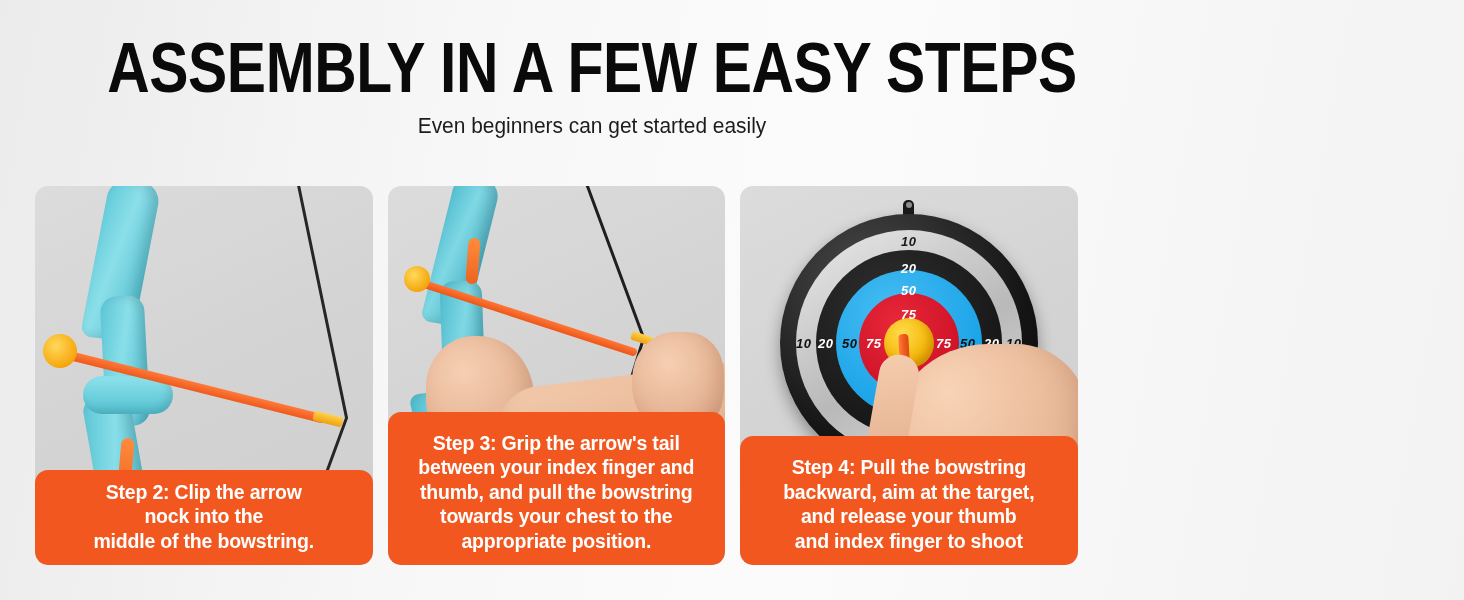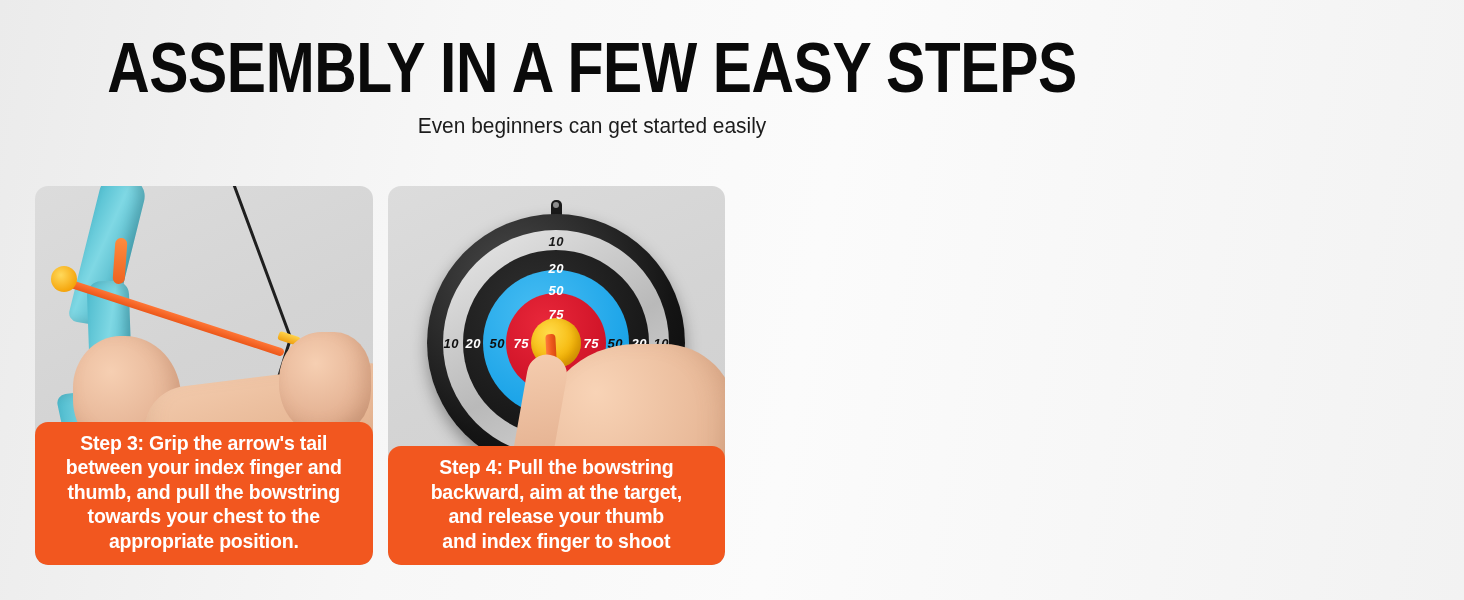--- a/index.html
+++ b/index.html
@@ -81,21 +81,21 @@
     color: #ffffff;
     font-size: 19.5px;
     line-height: 24.5px;
     font-weight: bold;
     text-align: center;
     padding: 10px 9px 12px;
     border-radius: 13px;
     white-space: pre-line;
     letter-spacing: -0.2px;
   }
-  .caption.tall { padding: 9px 8px 12px; }
+  .caption.tall { padding: 19px 8px 12px; }
 
   
   .p1-string {
     position: absolute;
     left: 225px; top: 0;
     width: 2.6px; height: 300px;
     background: #2a2a2a;
   }
   
   .p1-limb-top {
@@ -439,20 +439,38 @@
 <div class="infographic">
 
   <div class="header">
     <div class="title">ASSEMBLY IN A FEW EASY STEPS</div>
     <div class="subtitle">Even beginners can get started easily</div>
   </div>
 
   <div class="panels">
 
 
+    <div class="panel">
+      <div class="photo">
+        <svg class="p2-string" viewBox="0 0 338 379" preserveAspectRatio="none">
+          <polyline points="262,-10 312,232 258,379" fill="none" stroke="#262626" stroke-width="3"></polyline>
+        </svg>
+        <div class="p2-limb-top"></div>
+        <div class="p2-riser"></div>
+        <div class="p2-limb-bot"></div>
+        <div class="p2-hub"></div>
+        <div class="p2-orange-grip"></div>
+        <div class="p2-arrow"></div>
+        <div class="p2-nock"></div>
+        <div class="p2-cup"></div>
+      </div>
+      <div class="caption">Step 2: Clip the arrow
+nock into the
+middle of the bowstring.</div>
+    </div>
 
     <div class="panel">
       <div class="photo">
         <svg class="p2-string" viewBox="0 0 338 379" preserveAspectRatio="none">
           <polyline points="196,-10 256,152 186,379" fill="none" stroke="#1f1f1f" stroke-width="3"></polyline>
         </svg>
         <div class="p3-limb-top"></div>
         <div class="p3-riser"></div>
         <div class="p3-limb-bot"></div>
         <div class="p3-orange"></div>

